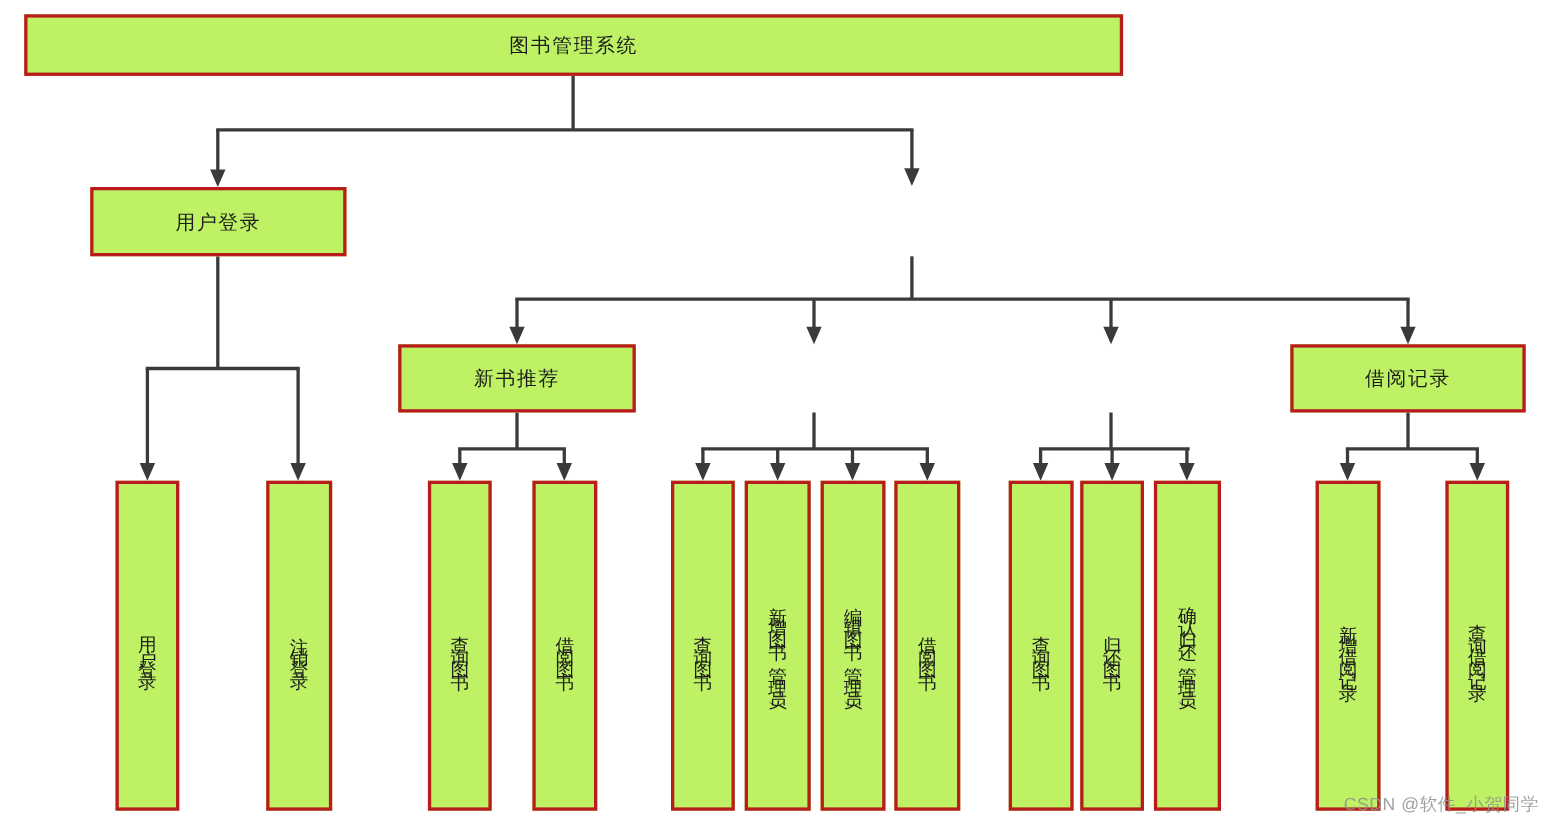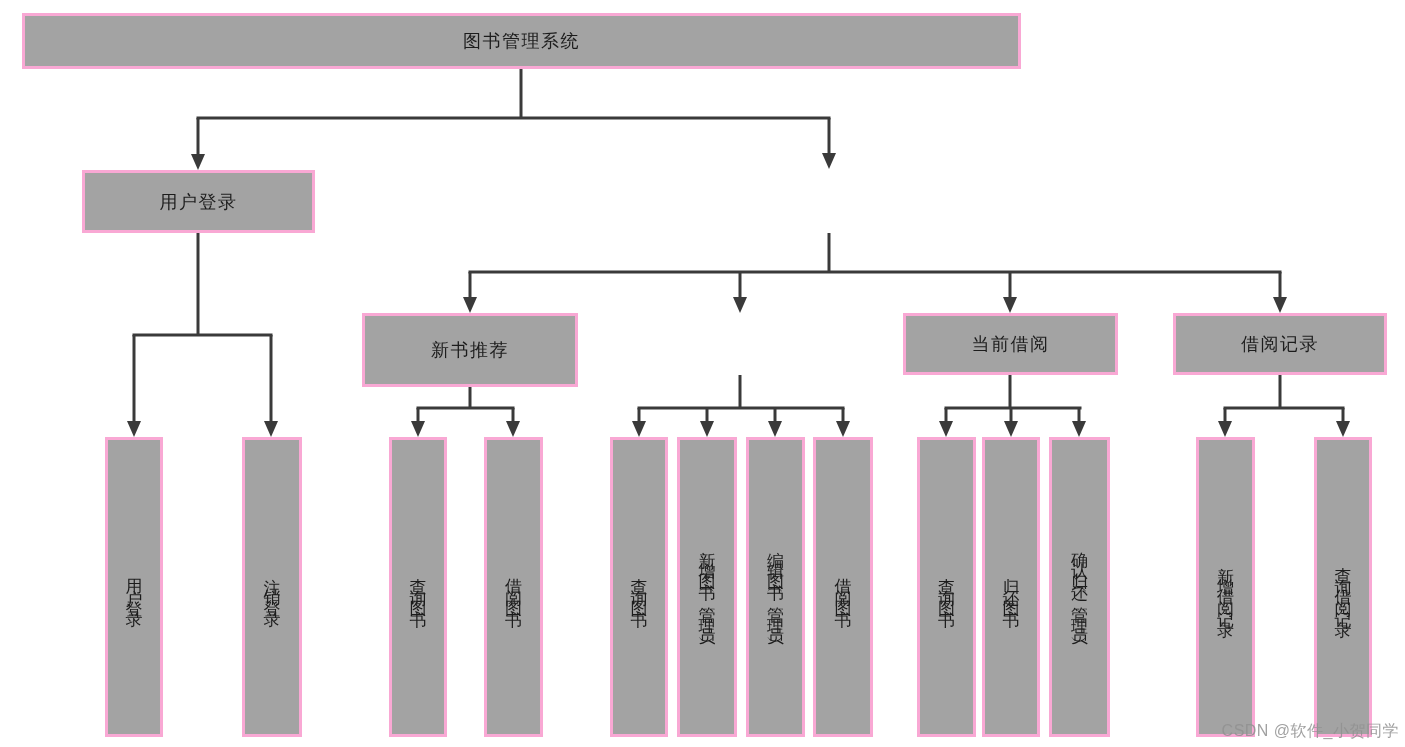--- a/index.html
+++ b/index.html
@@ -1,21 +1,21 @@
 <!DOCTYPE html>
 <html><head>
 <meta charset="utf-8">
 <style>
   html,body{margin:0;padding:0;background:#ffffff;}
   body{width:1405px;height:747px;position:relative;overflow:hidden;
        font-family:"Liberation Sans","DejaVu Sans",sans-serif;}
   .canvas{position:absolute;inset:0;width:1405px;height:747px;}
   svg.wires{position:absolute;left:0;top:0;z-index:1;}
-  .node{position:absolute;box-sizing:border-box;background:#a3a3a3;
-        border:3px solid #f9a8d4;display:flex;align-items:center;justify-content:center;
+  .node{position:absolute;box-sizing:border-box;background:#bef264;
+        border:3px solid #b91c1c;display:flex;align-items:center;justify-content:center;
         z-index:2;color:#1c1c1c;}
   .node.h{font-size:18px;letter-spacing:1.5px;}
   .vt{writing-mode:vertical-rl;font-size:17px;line-height:1;letter-spacing:11px;
       color:#1c1c1c;white-space:nowrap;}
   .watermark{position:absolute;right:6px;bottom:5px;z-index:5;
              font-size:16px;color:rgba(145,145,145,0.85);letter-spacing:0.5px;}
 </style>
 </head>
 <body>
 
@@ -82,22 +82,21 @@
       <polygon points="1225,437 1218,421 1232,421" stroke="none"></polygon>
       <line x1="1343" y1="408" x2="1343" y2="423"></line>
       <polygon points="1343,437 1336,421 1350,421" stroke="none"></polygon>
     </g>
   </svg>
 
   <div class="node h" style="left:22px;top:13px;width:999px;height:56px">图书管理系统</div>
 
   <div class="node h" style="left:82px;top:170px;width:233px;height:63px">用户登录</div>
 
-  <div class="node h" style="left:362px;top:313px;width:216px;height:74px">新书推荐</div>
-  <div class="node h" style="left:903px;top:313px;width:215px;height:62px">当前借阅</div>
+  <div class="node h" style="left:362px;top:313px;width:216px;height:62px">新书推荐</div>
   <div class="node h" style="left:1173px;top:313px;width:214px;height:62px">借阅记录</div>
 
   <div class="node" style="left:105px;top:437px;width:58px;height:300px">
     <span class="vt">用户登录</span>
     </div>
   <div class="node" style="left:242px;top:437px;width:60px;height:300px">
     <span class="vt">注销登录</span>
     </div>
 
   <div class="node" style="left:389px;top:437px;width:58px;height:300px">

